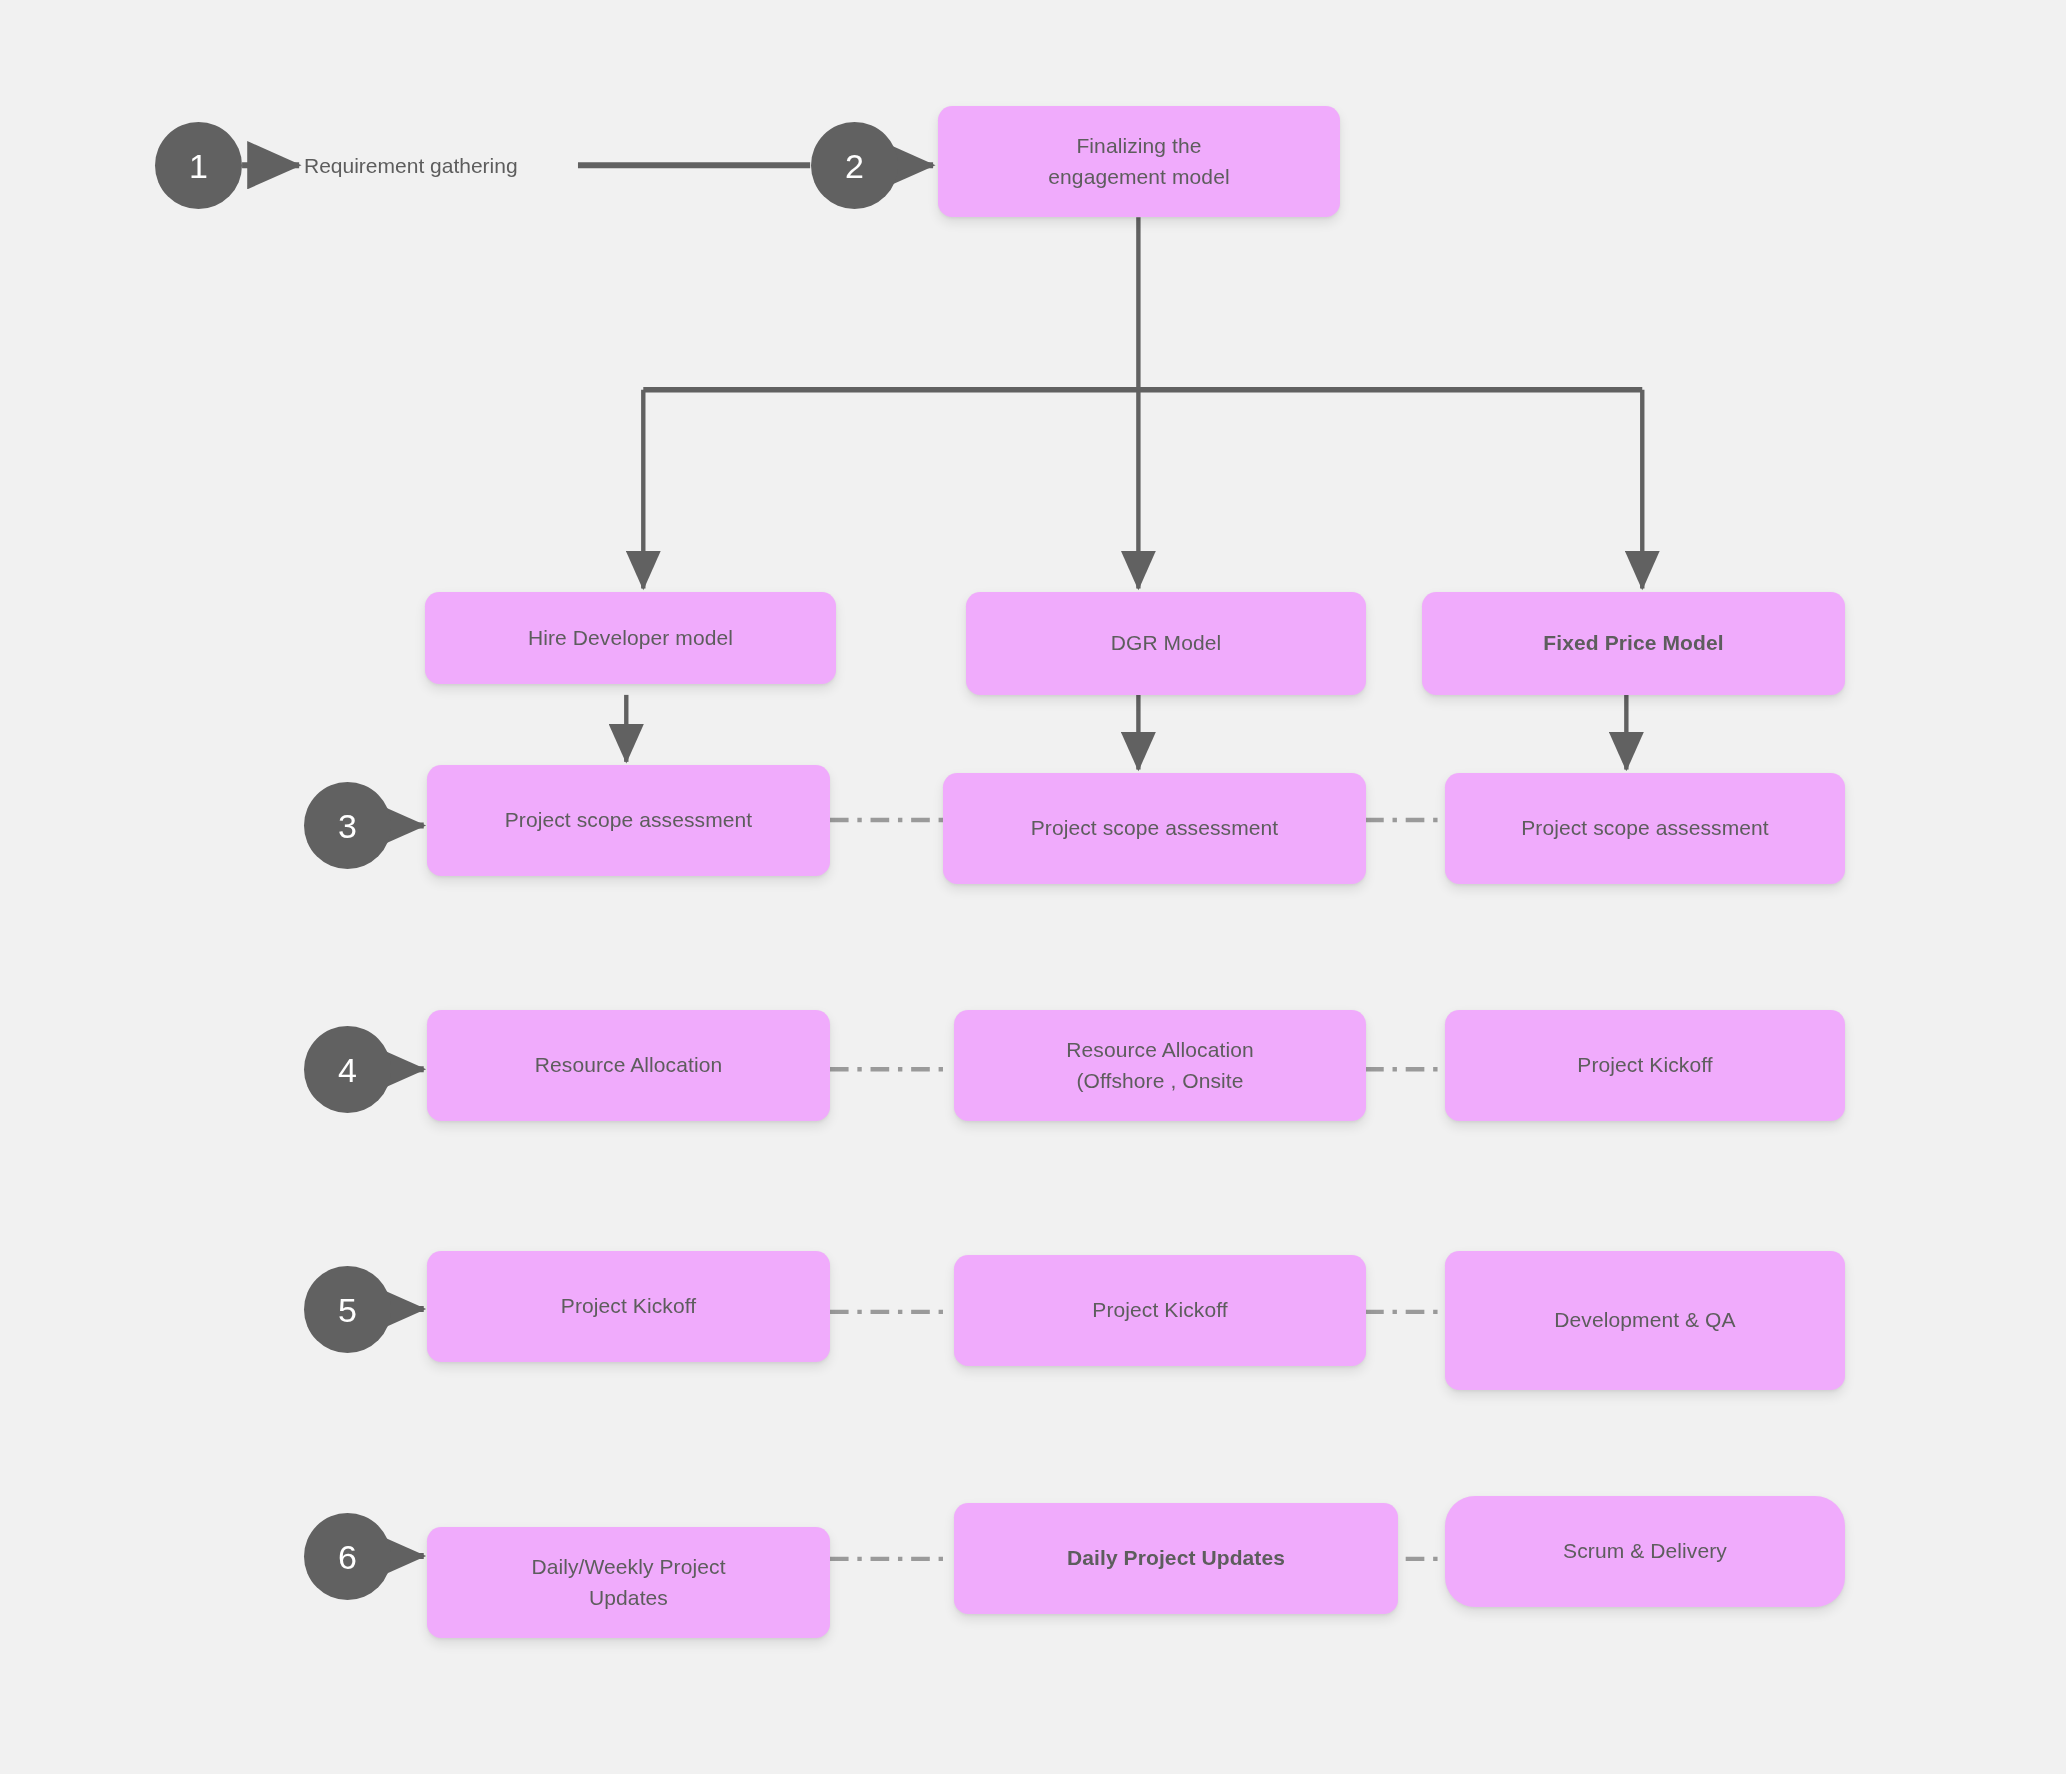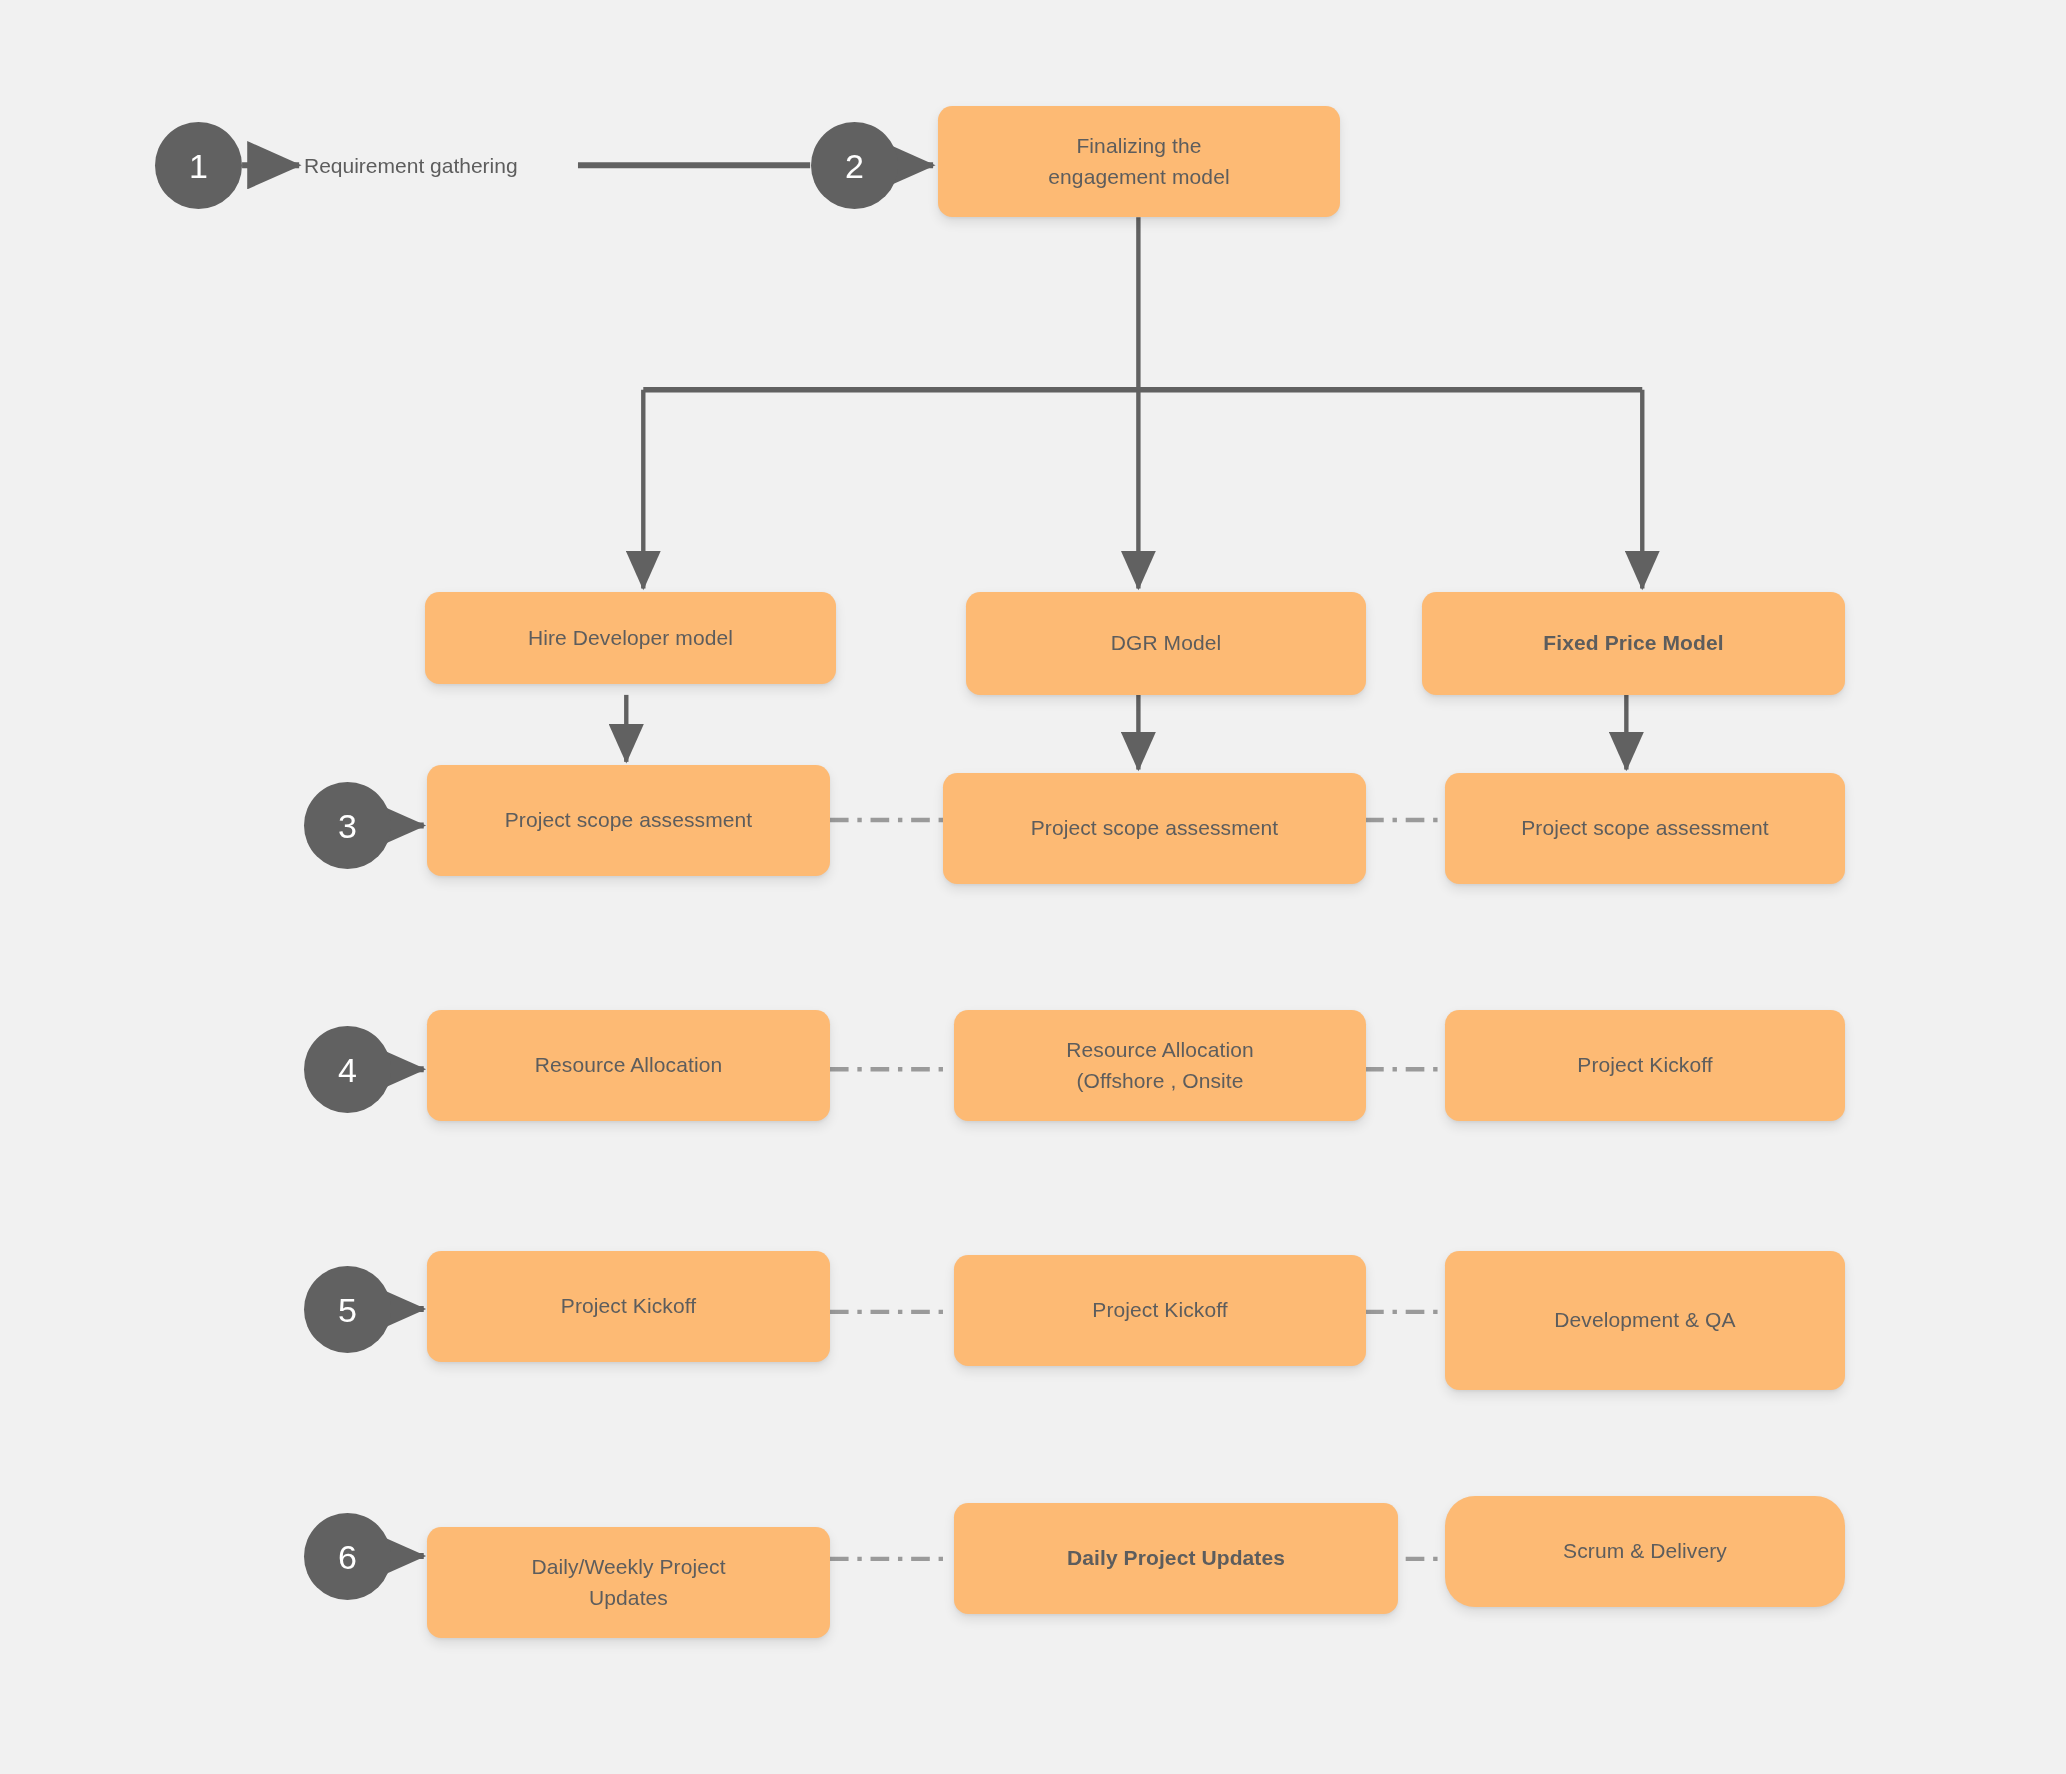--- a/index.html
+++ b/index.html
@@ -24,21 +24,21 @@
     position: absolute;
     left: 0;
     top: 0;
     width: 2066px;
     height: 1774px;
     pointer-events: none;
   }
   
   .node {
     position: absolute;
-    background: #fdba74;
+    background: #f0abfc;
     border-radius: 14.3px;
     box-shadow: 0 5.5px 12px rgba(0,0,0,0.09), 0 1.1px 2.7px rgba(0,0,0,0.05);
     display: flex;
     align-items: center;
     justify-content: center;
     text-align: center;
     color: #5d5d5d;
     font-size: 21px;
     line-height: 1.45;
     letter-spacing: 0.1px;

